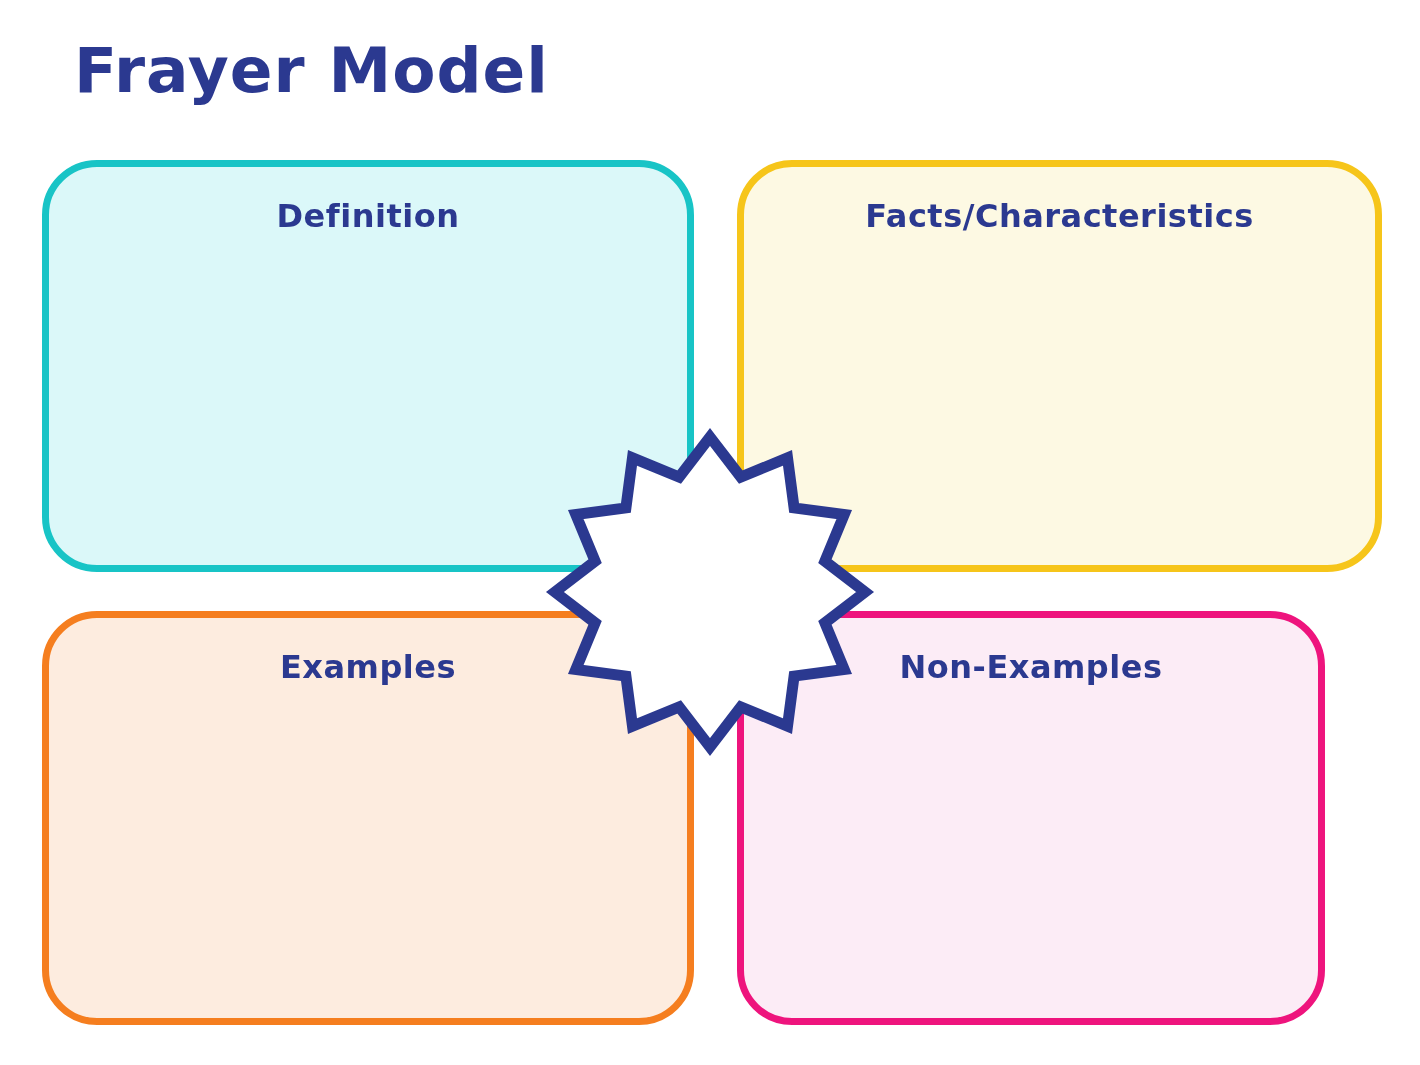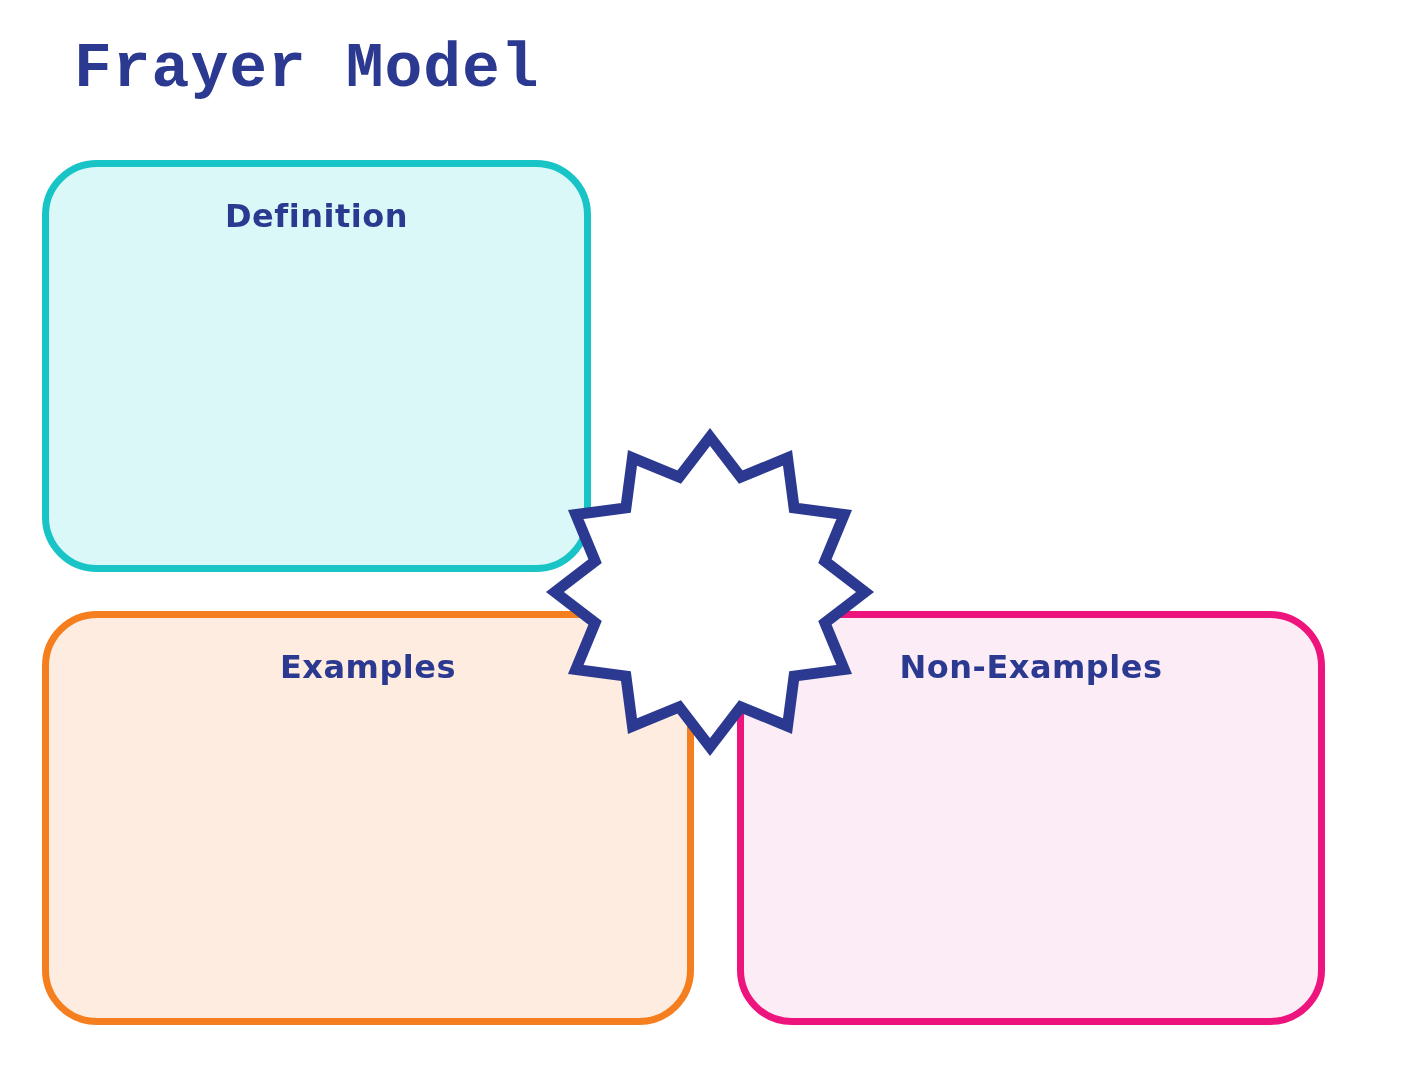--- a/index.html
+++ b/index.html
@@ -17,41 +17,40 @@
   }
   .page-title {
     position: absolute;
     left: 74px;
     top: 34px;
     margin: 0;
     font-size: 63px;
     font-weight: 800;
     letter-spacing: 1px;
     color: #2b3990;
-    font-family: Liberation Mono, monospace;
   }
   .quad {
     position: absolute;
     box-sizing: border-box;
     border: 7px solid #000;
     border-radius: 55px;
   }
   .quad-label {
     margin-top: 30px;
     text-align: center;
     font-size: 32px;
     font-weight: 700;
     letter-spacing: 0.5px;
     color: #2b3990;
   }
   .quad-content {
     position: absolute;
     left: 20px; right: 20px; top: 85px; bottom: 20px;
   }
-  .q-definition   { left: 42px;  top: 160px; width: 549px; height: 412px; }
+  .q-definition   { left: 42px;  top: 160px; width: 652px; height: 412px; }
   .q-facts        { left: 737px; top: 160px; width: 645px; height: 412px; }
   .q-examples     { left: 42px;  top: 611px; width: 652px; height: 414px; }
   .q-nonexamples  { left: 737px; top: 611px; width: 588px; height: 414px; }
 
   .starburst-wrap {
     position: absolute;
     left: 540px;
     top: 422px;
     width: 340px;
     height: 340px;
@@ -74,20 +73,24 @@
 
 <div class="canvas">
 
   <h1 class="page-title" style="color: rgb(43, 57, 144);">Frayer Model</h1>
 
   <div class="quad q-definition" style="border-color: rgb(24, 196, 198); background-color: rgb(219, 248, 249);">
     <div class="quad-label">Definition</div>
     <div class="quad-content"></div>
   </div>
 
+  <div class="quad q-facts" style="border-color: rgb(246, 197, 26); background-color: rgb(253, 249, 227);">
+    <div class="quad-label">Facts/Characteristics</div>
+    <div class="quad-content"></div>
+  </div>
 
   <div class="quad q-examples" style="border-color: rgb(245, 126, 31); background-color: rgb(253, 236, 223);">
     <div class="quad-label">Examples</div>
     <div class="quad-content"></div>
   </div>
 
   <div class="quad q-nonexamples" style="border-color: rgb(238, 20, 125); background-color: rgb(252, 236, 246);">
     <div class="quad-label">Non-Examples</div>
     <div class="quad-content"></div>
   </div>

